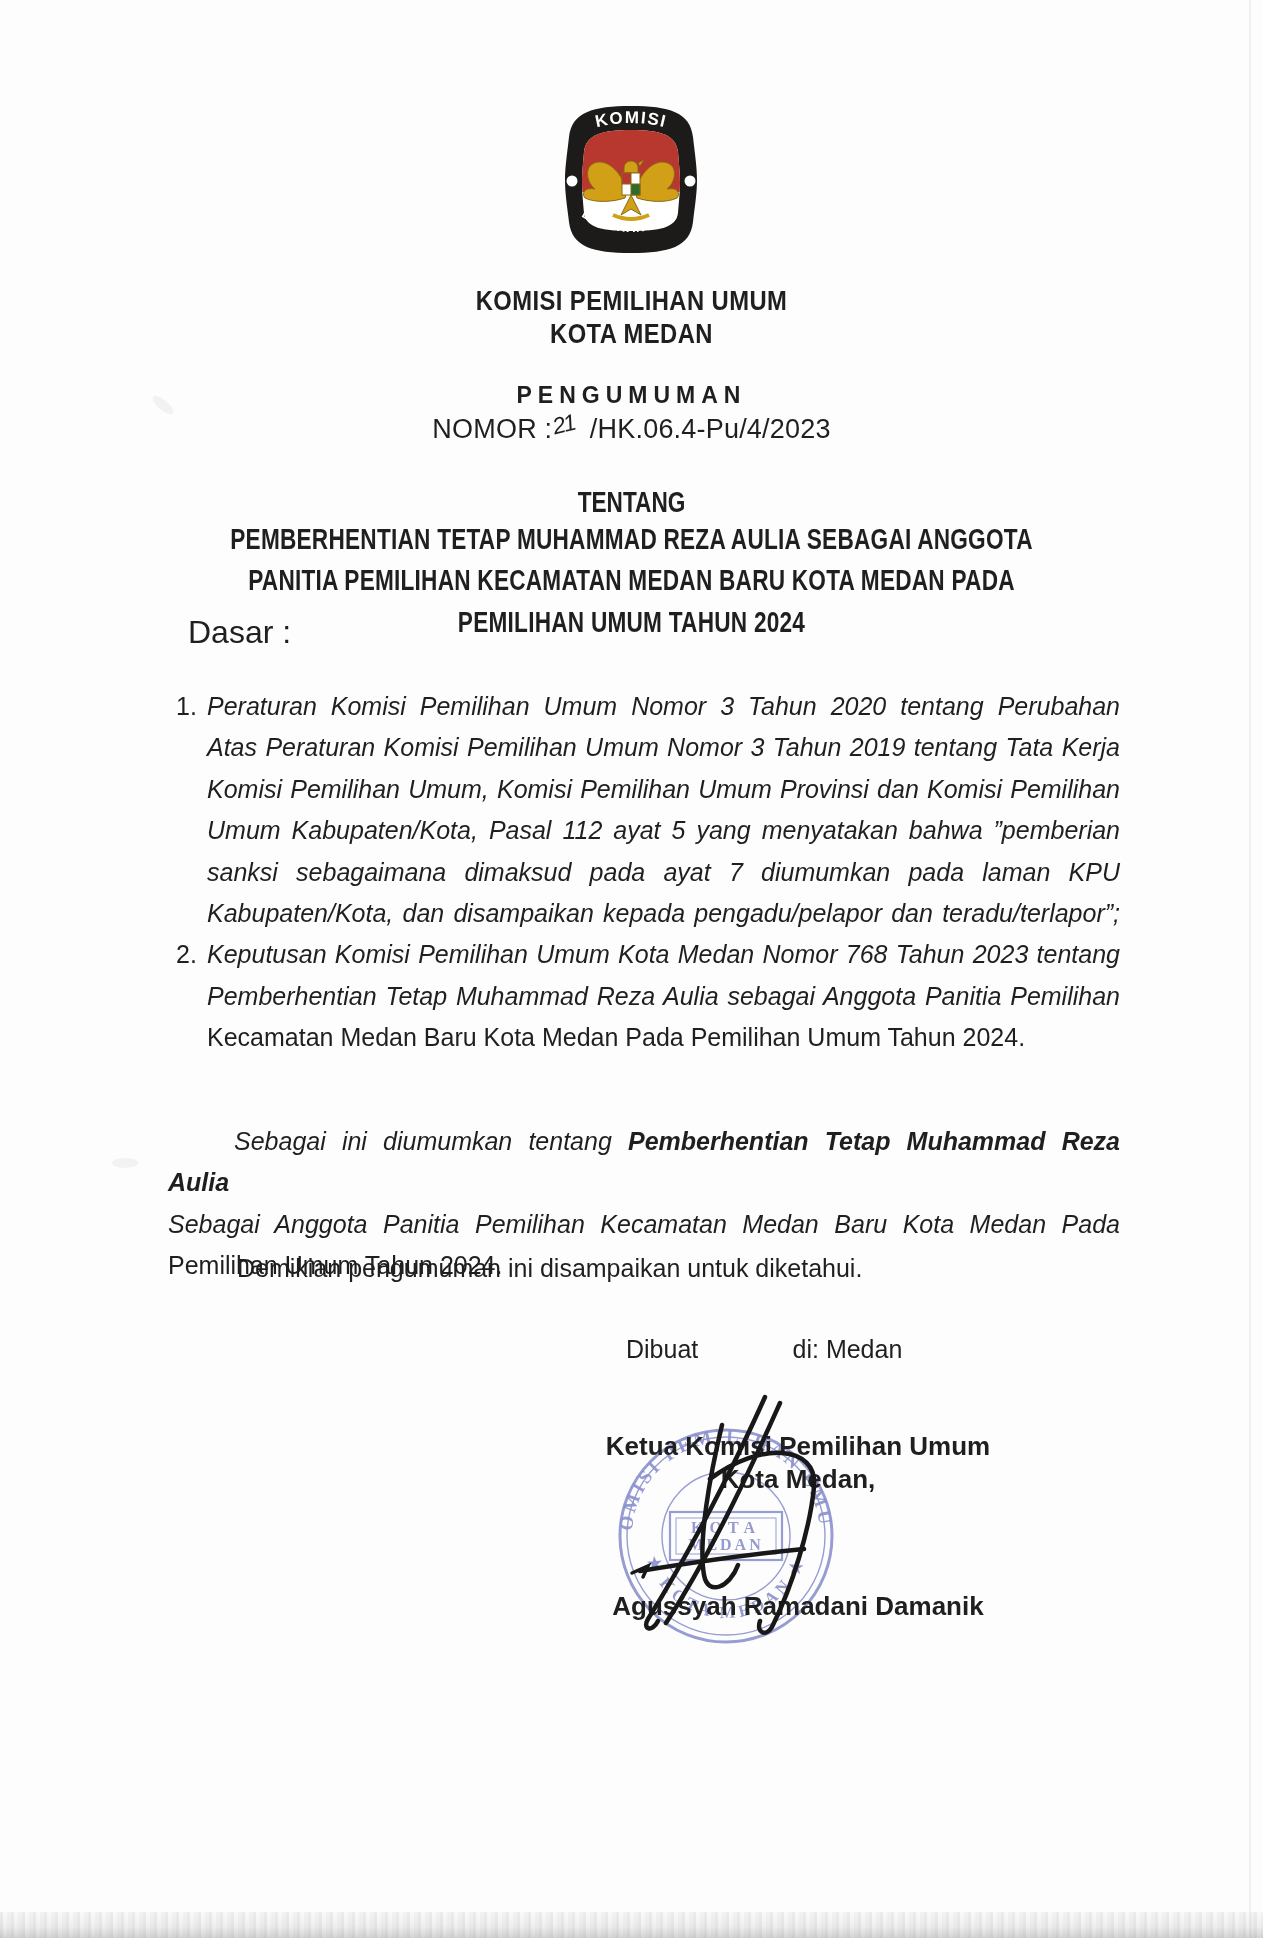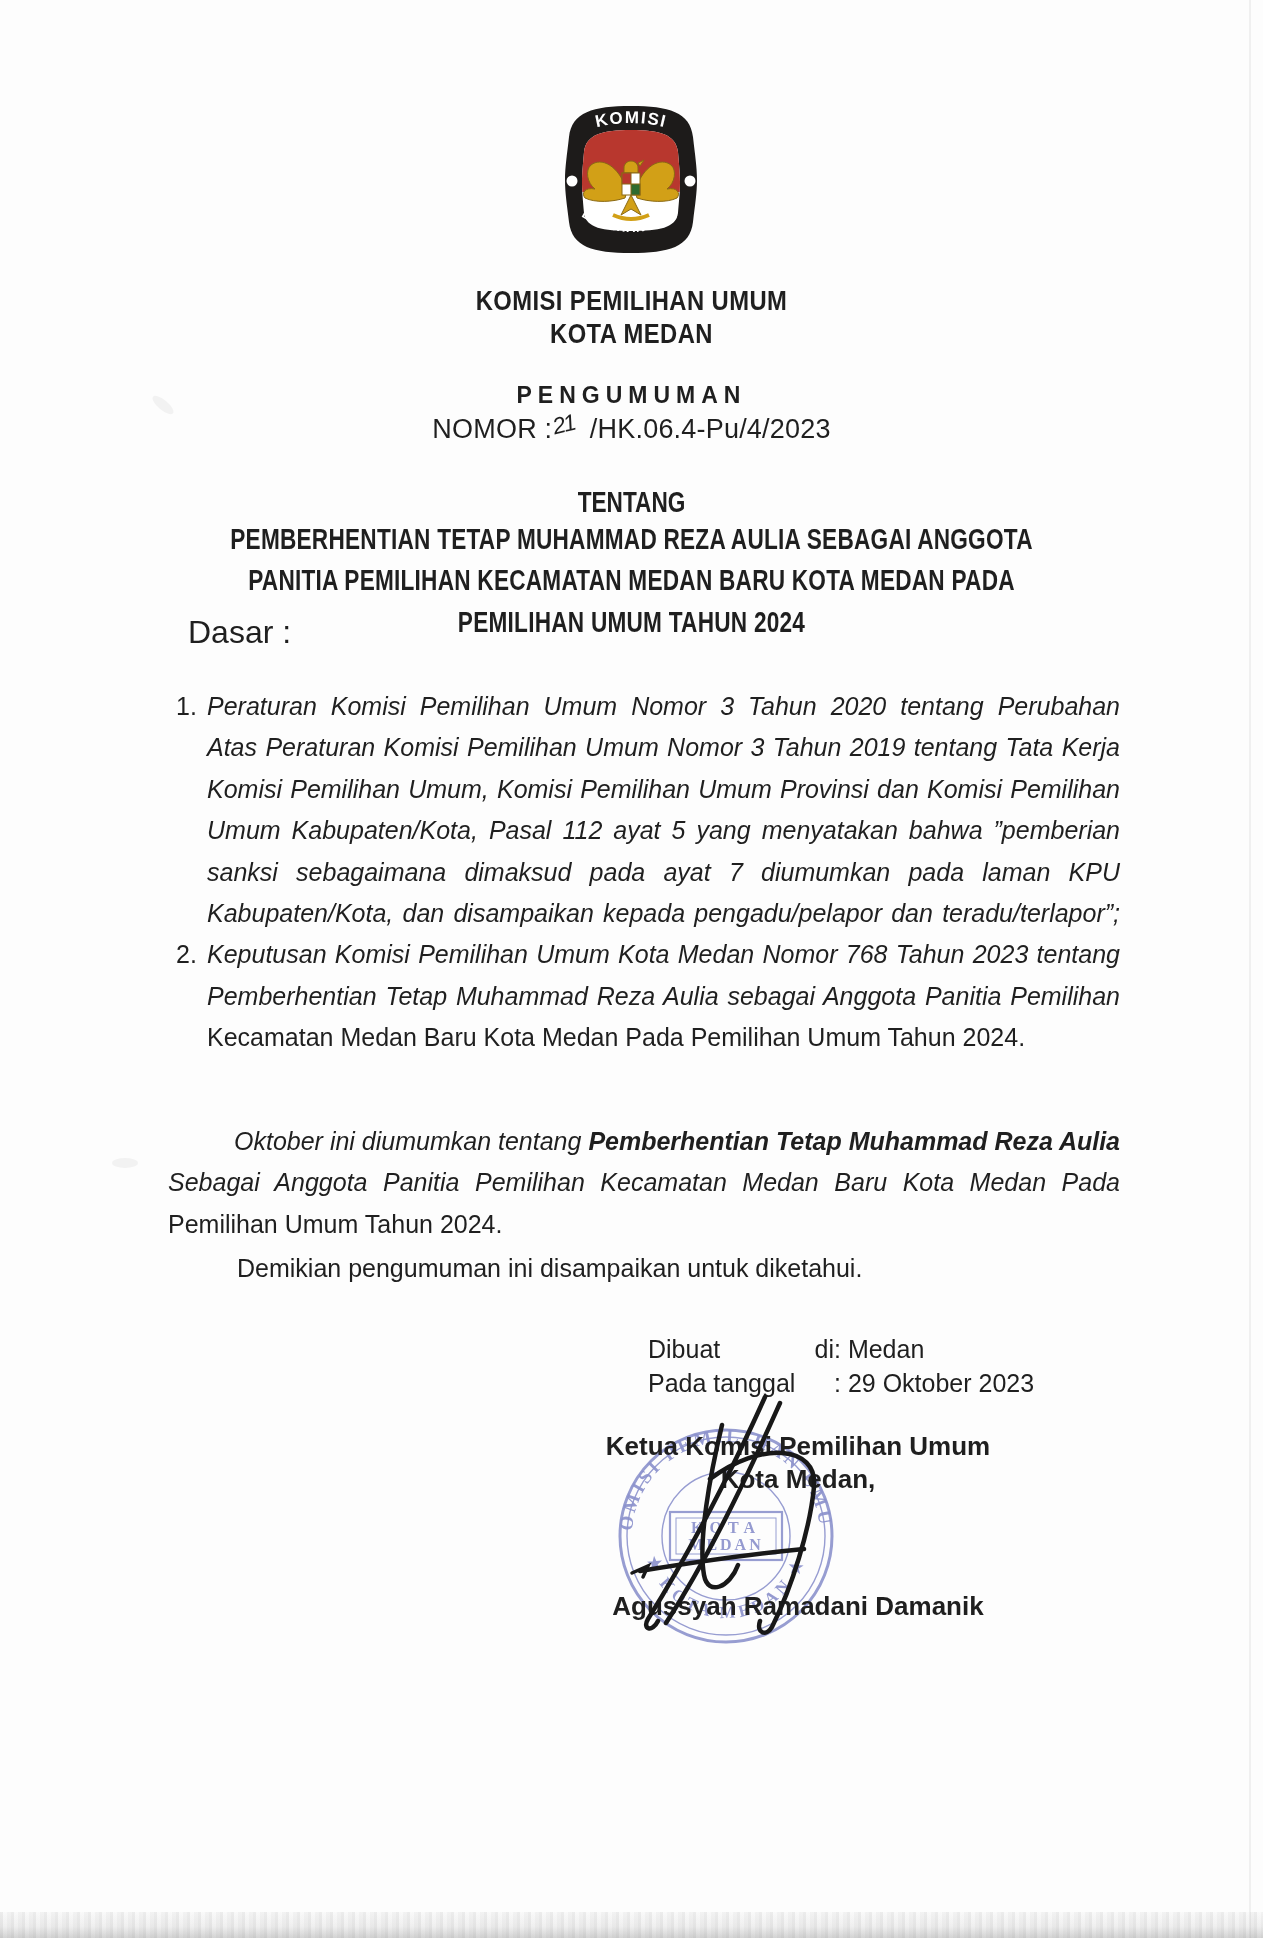--- a/index.html
+++ b/index.html
@@ -35,21 +35,21 @@
   .item{position:relative;padding-left:31px;font-size:25px;line-height:41.4px;}
   .num{position:absolute;left:0;top:0;line-height:41.4px;}
   .jl{line-height:41.4px;white-space:normal;}
   .just{text-align:justify;text-align-last:justify;font-style:italic;}
 
   .para{left:168px;width:952px;font-size:25px;line-height:41.4px;}
   .bersama{top:1121px;}
   .indent1{text-indent:66px;}
   .demikian{top:1248px;padding-left:69px;}
 
-  .dibuat{top:1332px;left:648px;font-size:25px;line-height:34px;width:470px;}
+  .dibuat{top:1332px;left:626px;font-size:25px;line-height:34px;width:470px;}
   .drow{display:flex;}
   .dlab{display:inline-flex;width:186px;justify-content:space-between;}
   .dlab2{display:inline-block;width:186px;}
   .dval{display:inline-block;}
 
   .ketua{top:1430px;left:598px;width:400px;text-align:center;font-size:26px;font-weight:bold;line-height:33px;z-index:3;}
   .signame{top:1591px;left:598px;width:400px;text-align:center;font-size:26px;font-weight:bold;z-index:3;}
 
   .stamp{top:1416px;left:606px;z-index:2;opacity:.88;}
   .signature{top:1383px;left:552px;z-index:4;}
@@ -137,40 +137,36 @@
       <span class="num">2.</span>
       <div>
           <div class="jl just">Keputusan Komisi Pemilihan Umum Kota Medan Nomor 768 Tahun 2023 tentang</div>
           <div class="jl just">Pemberhentian Tetap Muhammad Reza Aulia sebagai Anggota Panitia Pemilihan</div>
           <div class="jl">Kecamatan Medan Baru Kota Medan Pada Pemilihan Umum Tahun 2024.</div>
         </div>
     </div>
   </div>
 
   <div class="abs para bersama">
-    <div class="jl just indent1"><span>Oktober ini diumumkan tentang </span><b>Pemberhentian Tetap Muhammad Reza Aulia</b></div>
+    <div class="jl just indent1"><span>Sebagai ini diumumkan tentang </span><b>Pemberhentian Tetap Muhammad Reza Aulia</b></div>
     <div>
         <div class="jl just">Sebagai Anggota Panitia Pemilihan Kecamatan Medan Baru Kota Medan Pada</div>
         <div class="jl">Pemilihan Umum Tahun 2024.</div>
       </div>
   </div>
 
   <div class="abs para demikian">Demikian pengumuman ini disampaikan untuk diketahui.</div>
 
   <div class="abs dibuat">
     <div class="drow">
       <span class="dlab">
           <span>Dibuat</span>
           <span>di</span>
         </span>
       <span class="dval">: Medan</span>
-    </div>
-    <div class="drow">
-      <span class="dlab2">Pada tanggal</span>
-      <span class="dval">: 29 Oktober 2023</span>
     </div>
   </div>
 
   <div class="abs ketua">
     <div>Ketua Komisi Pemilihan Umum</div>
     <div>Kota Medan,</div>
   </div>
 
   <svg class="abs stamp" width="240" height="240" viewBox="0 0 240 240">
     <defs>

